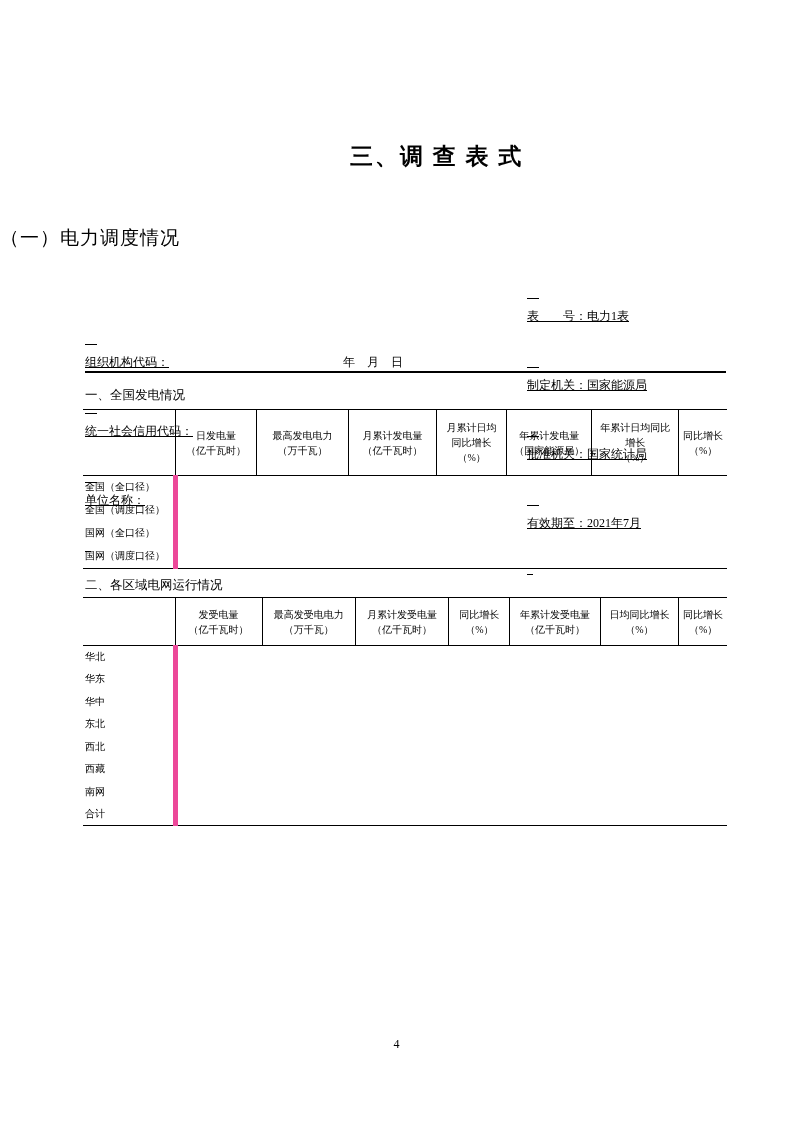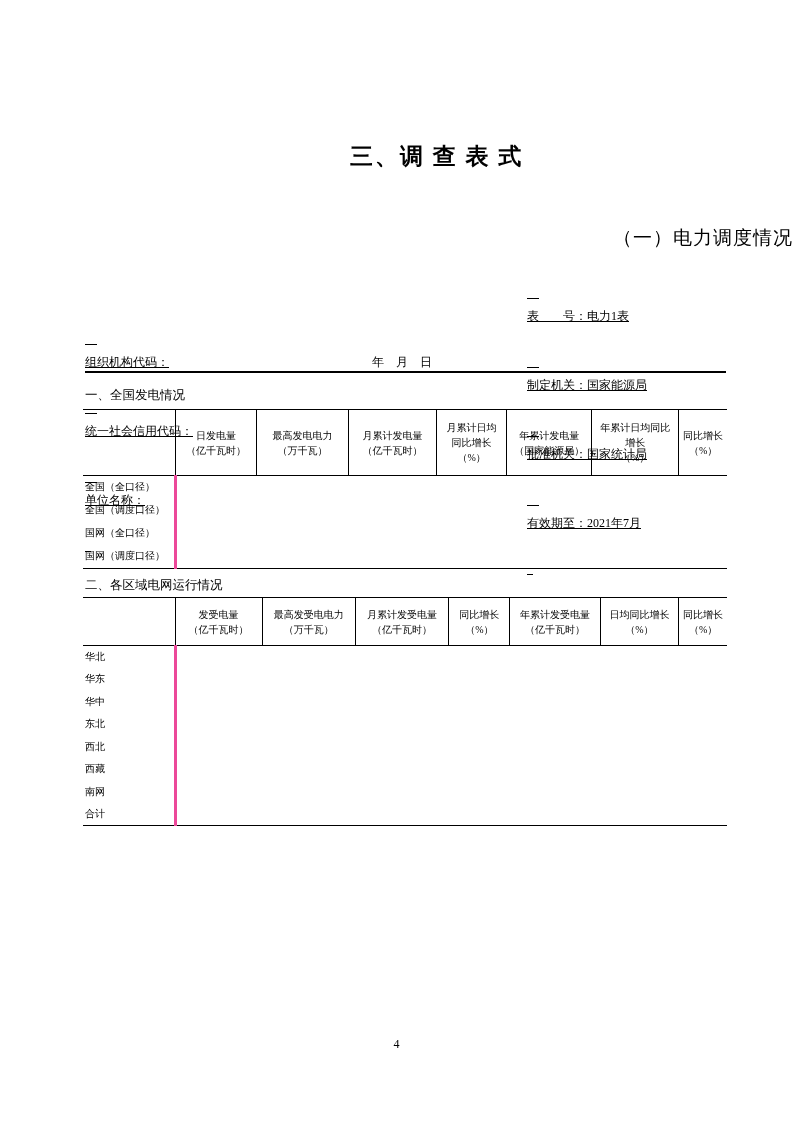--- a/index.html
+++ b/index.html
@@ -16,29 +16,29 @@
 
   .doc-title {
     top: 141px; left: 0; width: 100%;
     text-align: center;
     font-size: 23px; font-weight: bold;
     letter-spacing: 2px;
     padding-left: 40px;
   }
   .doc-subtitle {
     top: 225px; left: 0; width: 100%;
-    text-align: right;
+    text-align: left;
     font-size: 19px;
     letter-spacing: 1px;
   }
 
   .meta { font-size: 12px; line-height: 23px; white-space: pre; text-decoration: underline; }
   .meta-right { top: 259px; left: 527px; }
   .meta-left  { top: 305px; left: 85px; }
-  .meta-date  { top: 351px; left: 372px; font-size: 12px; line-height: 23px; white-space: pre; }
+  .meta-date  { top: 351px; left: 343px; font-size: 12px; line-height: 23px; white-space: pre; }
 
   .thick-rule {
     top: 371px; left: 85px; width: 641px; height: 0;
     border-top: 2.6px solid #000;
   }
 
   .section-heading { font-size: 12.5px; white-space: pre; }
   .sec1 { top: 387px; left: 85px; }
   .sec2 { top: 577px; left: 85px; }
 
@@ -66,21 +66,21 @@
     vertical-align: middle;
     padding: 2px 0;
     line-height: 1.5;
     white-space: pre-line;
     word-break: keep-all;
     overflow: visible;
   }
   table.form-tbl th + th { border-left: 1px solid #000; }
 
   table.form-tbl tbody td.row-label {
-    border-right: 3px solid #ec4899;
+    border-right: 5px solid #ec4899;
     text-align: left;
     vertical-align: middle;
     padding: 0 0 0 2px;
     white-space: nowrap;
     overflow: visible;
   }
   #table1 tbody tr { height: 23.2px; }
   #table2 tbody tr { height: 22.5px; }
   table.form-tbl tbody tr:last-child { border-bottom: 1.2px solid #000; }
 

